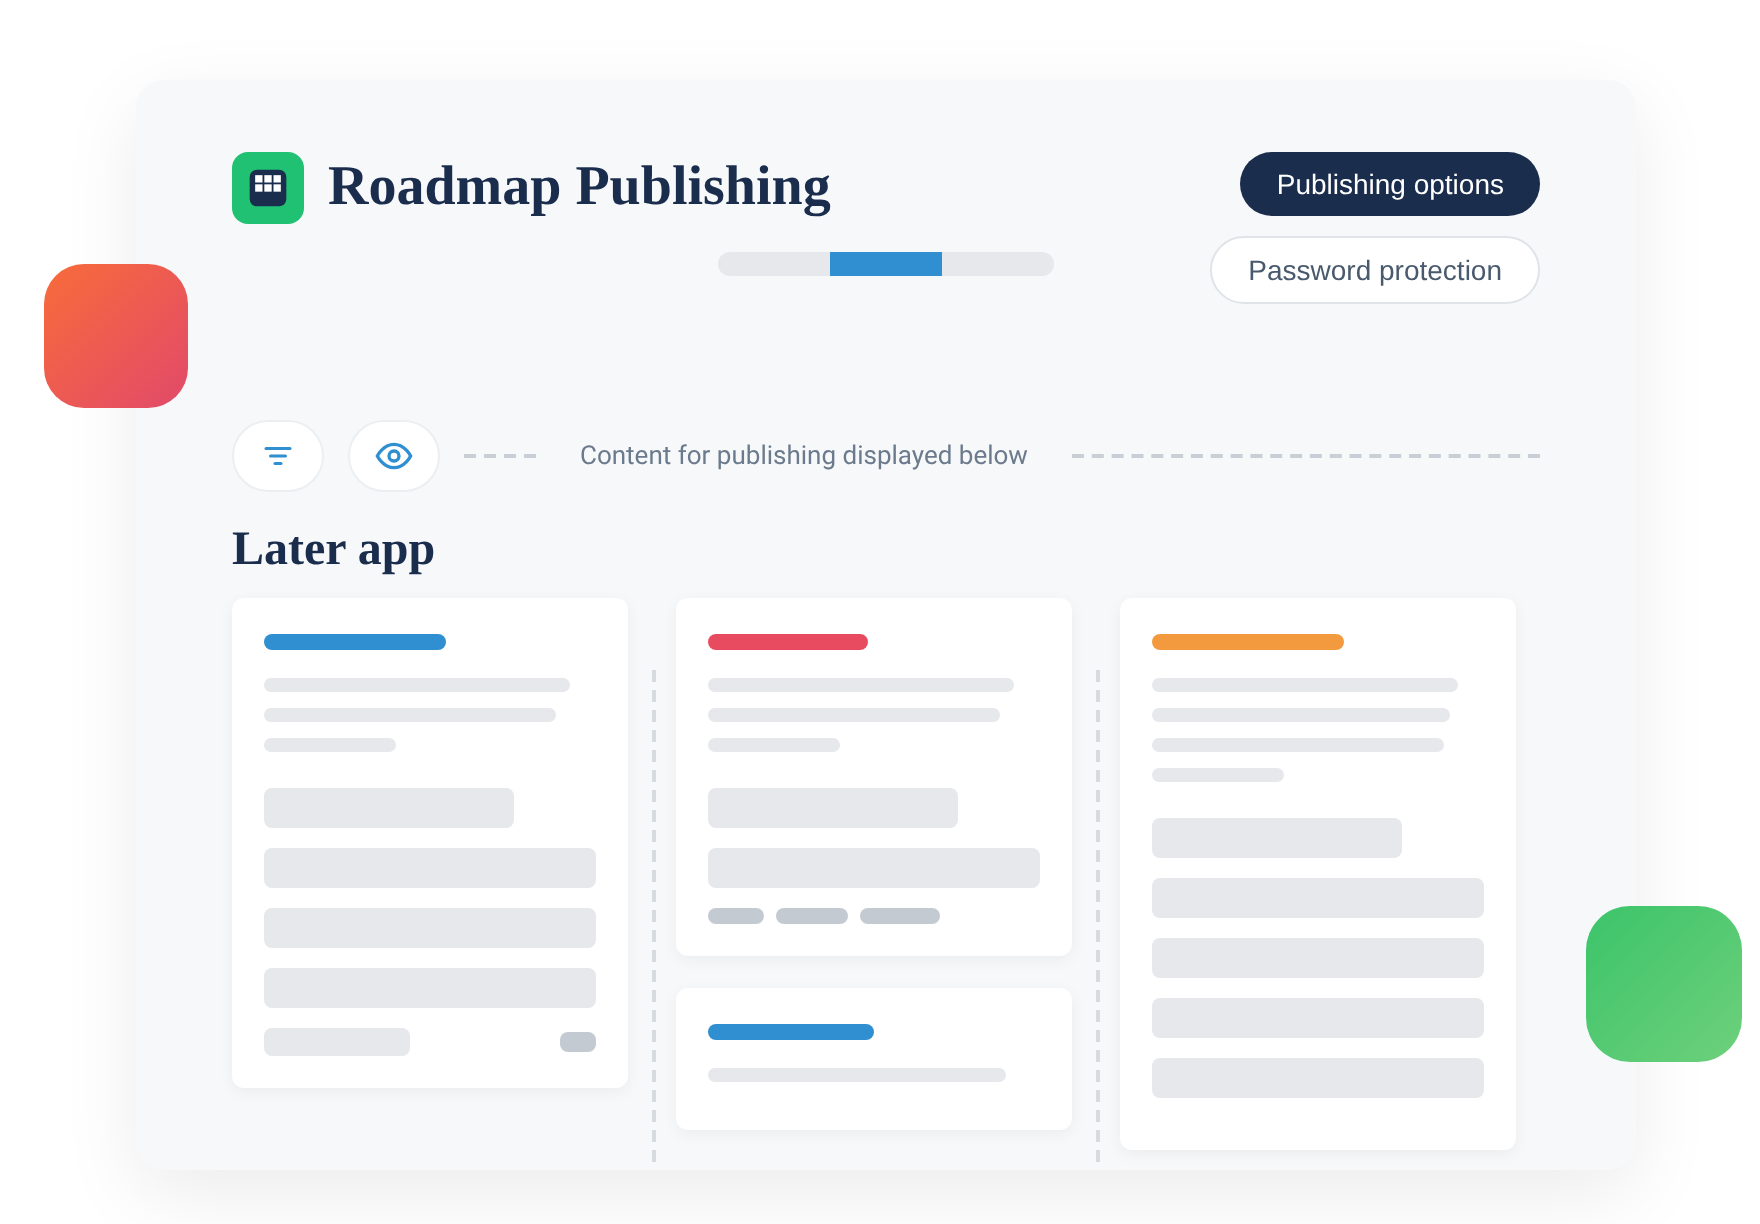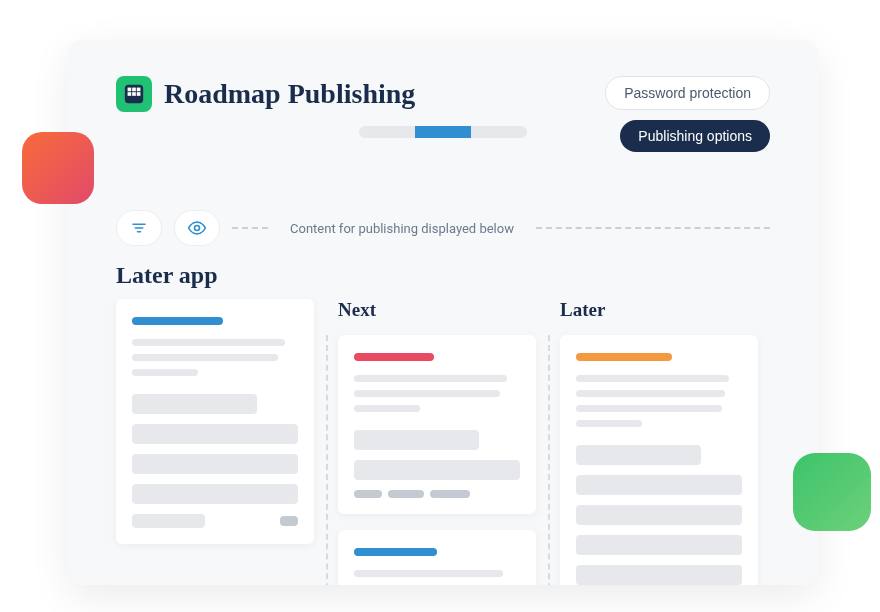--- a/index.html
+++ b/index.html
@@ -232,22 +232,22 @@
           <rect x="10" y="5" width="4" height="4" fill="#fff"></rect>
           <rect x="15" y="5" width="4" height="4" fill="#fff"></rect>
           <rect x="5" y="10" width="4" height="4" fill="#fff"></rect>
           <rect x="10" y="10" width="4" height="4" fill="#fff"></rect>
           <rect x="15" y="10" width="4" height="4" fill="#fff"></rect>
         </svg>
       </div>
       <div class="page-title">Roadmap Publishing</div>
     </div>
     <div class="btn-actions">
+      <button class="btn btn-dark">Publishing options</button>
       <button class="btn btn-light">Password protection</button>
-      <button class="btn btn-dark">Publishing options</button>
     </div>
   </div>
 
   <div class="progress-bar">
     <div class="progress-fill"></div>
   </div>
 
   <div class="toolbar-row">
     <div class="icon-btn">
       <svg width="18" height="18" viewBox="0 0 24 24">
@@ -282,42 +282,40 @@
         <div class="skel-block"></div>
         <div class="skel-block"></div>
         <div style="display:flex;justify-content:space-between;align-items:center;margin-top:6px">
           <div class="skel-block" style="width:44%;height:14px;margin:0"></div>
           <div class="skel-pill" style="width:18px;height:10px"></div>
         </div>
       </div>
     </div>
 
     <div class="column">
-      <div class="col-label">Next</div>
       <div class="card">
         <div class="highlight hl-red"></div>
         <div class="skel-line" style="width:92%"></div>
         <div class="skel-line" style="width:88%"></div>
         <div class="skel-line" style="width:40%;margin-bottom:18px"></div>
         <div class="skel-block" style="width:75%"></div>
         <div class="skel-block"></div>
         <div class="skel-pills" style="margin-top:8px">
           <div class="skel-pill" style="width:28px"></div>
           <div class="skel-pill" style="width:36px"></div>
           <div class="skel-pill" style="width:40px"></div>
         </div>
       </div>
       <div class="card">
         <div class="highlight hl-blue2"></div>
         <div class="skel-line" style="width:90%"></div>
       </div>
     </div>
 
     <div class="column">
-      <div class="col-label">Later</div>
       <div class="card">
         <div class="highlight hl-orange"></div>
         <div class="skel-line" style="width:92%"></div>
         <div class="skel-line" style="width:90%"></div>
         <div class="skel-line" style="width:88%"></div>
         <div class="skel-line" style="width:40%;margin-bottom:18px"></div>
         <div class="skel-block" style="width:75%"></div>
         <div class="skel-block"></div>
         <div class="skel-block"></div>
         <div class="skel-block"></div>

